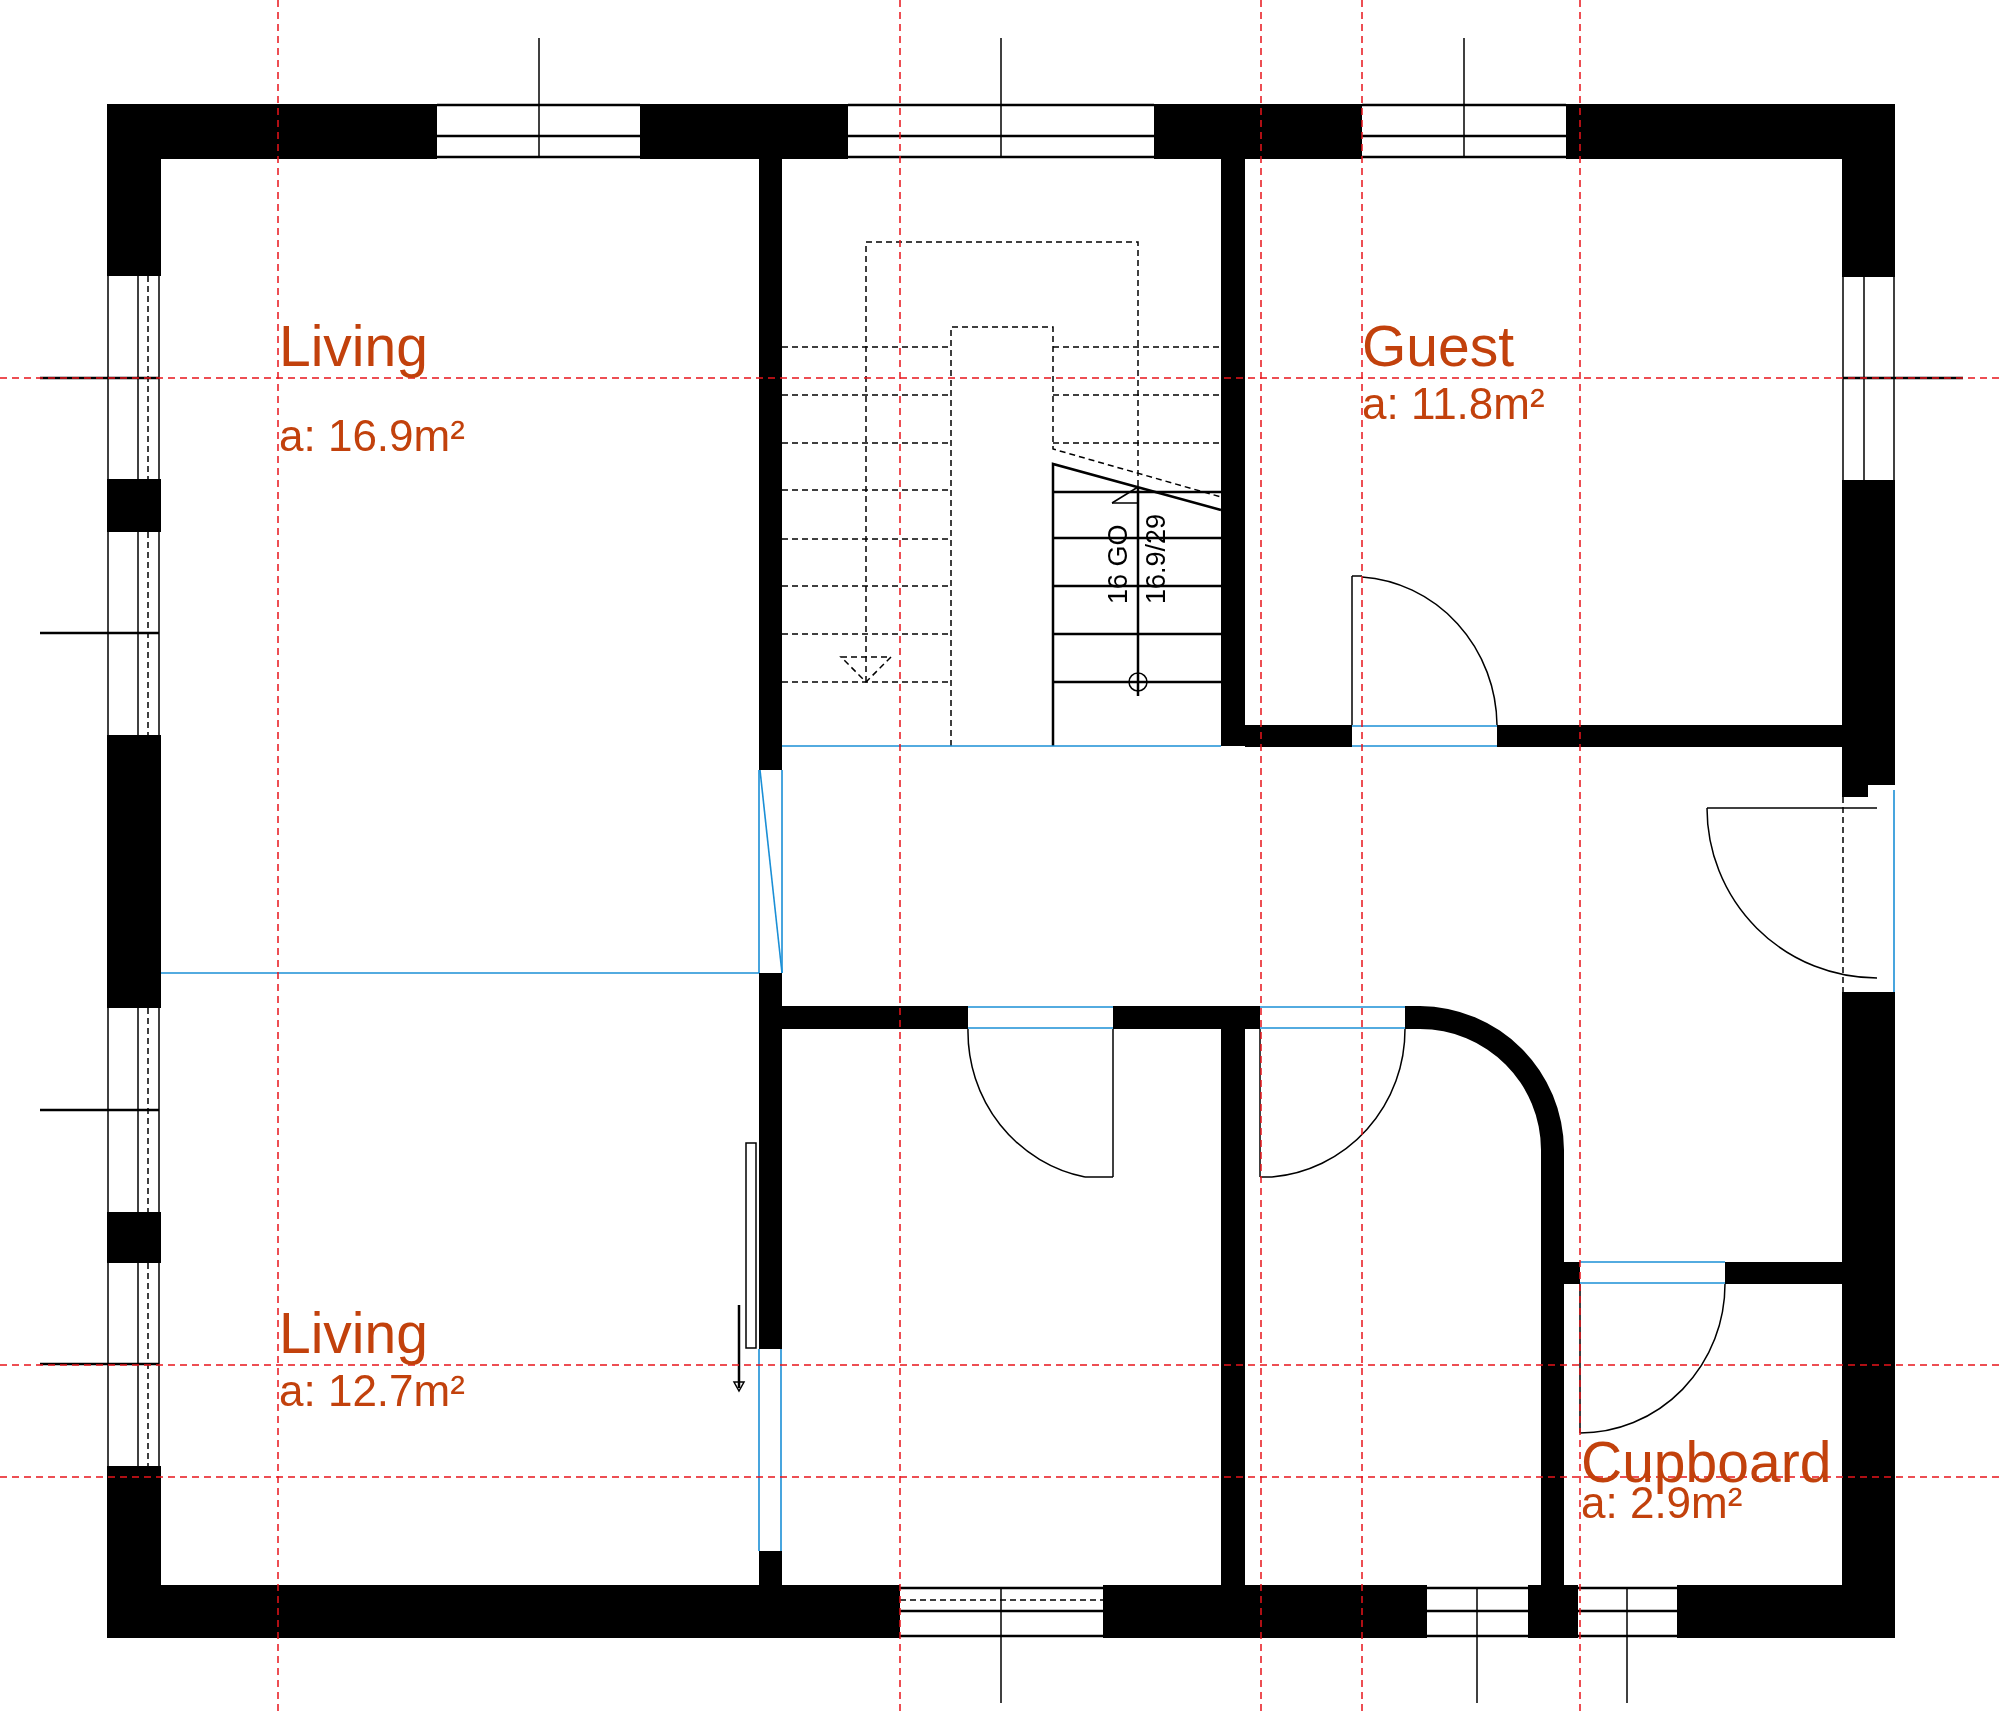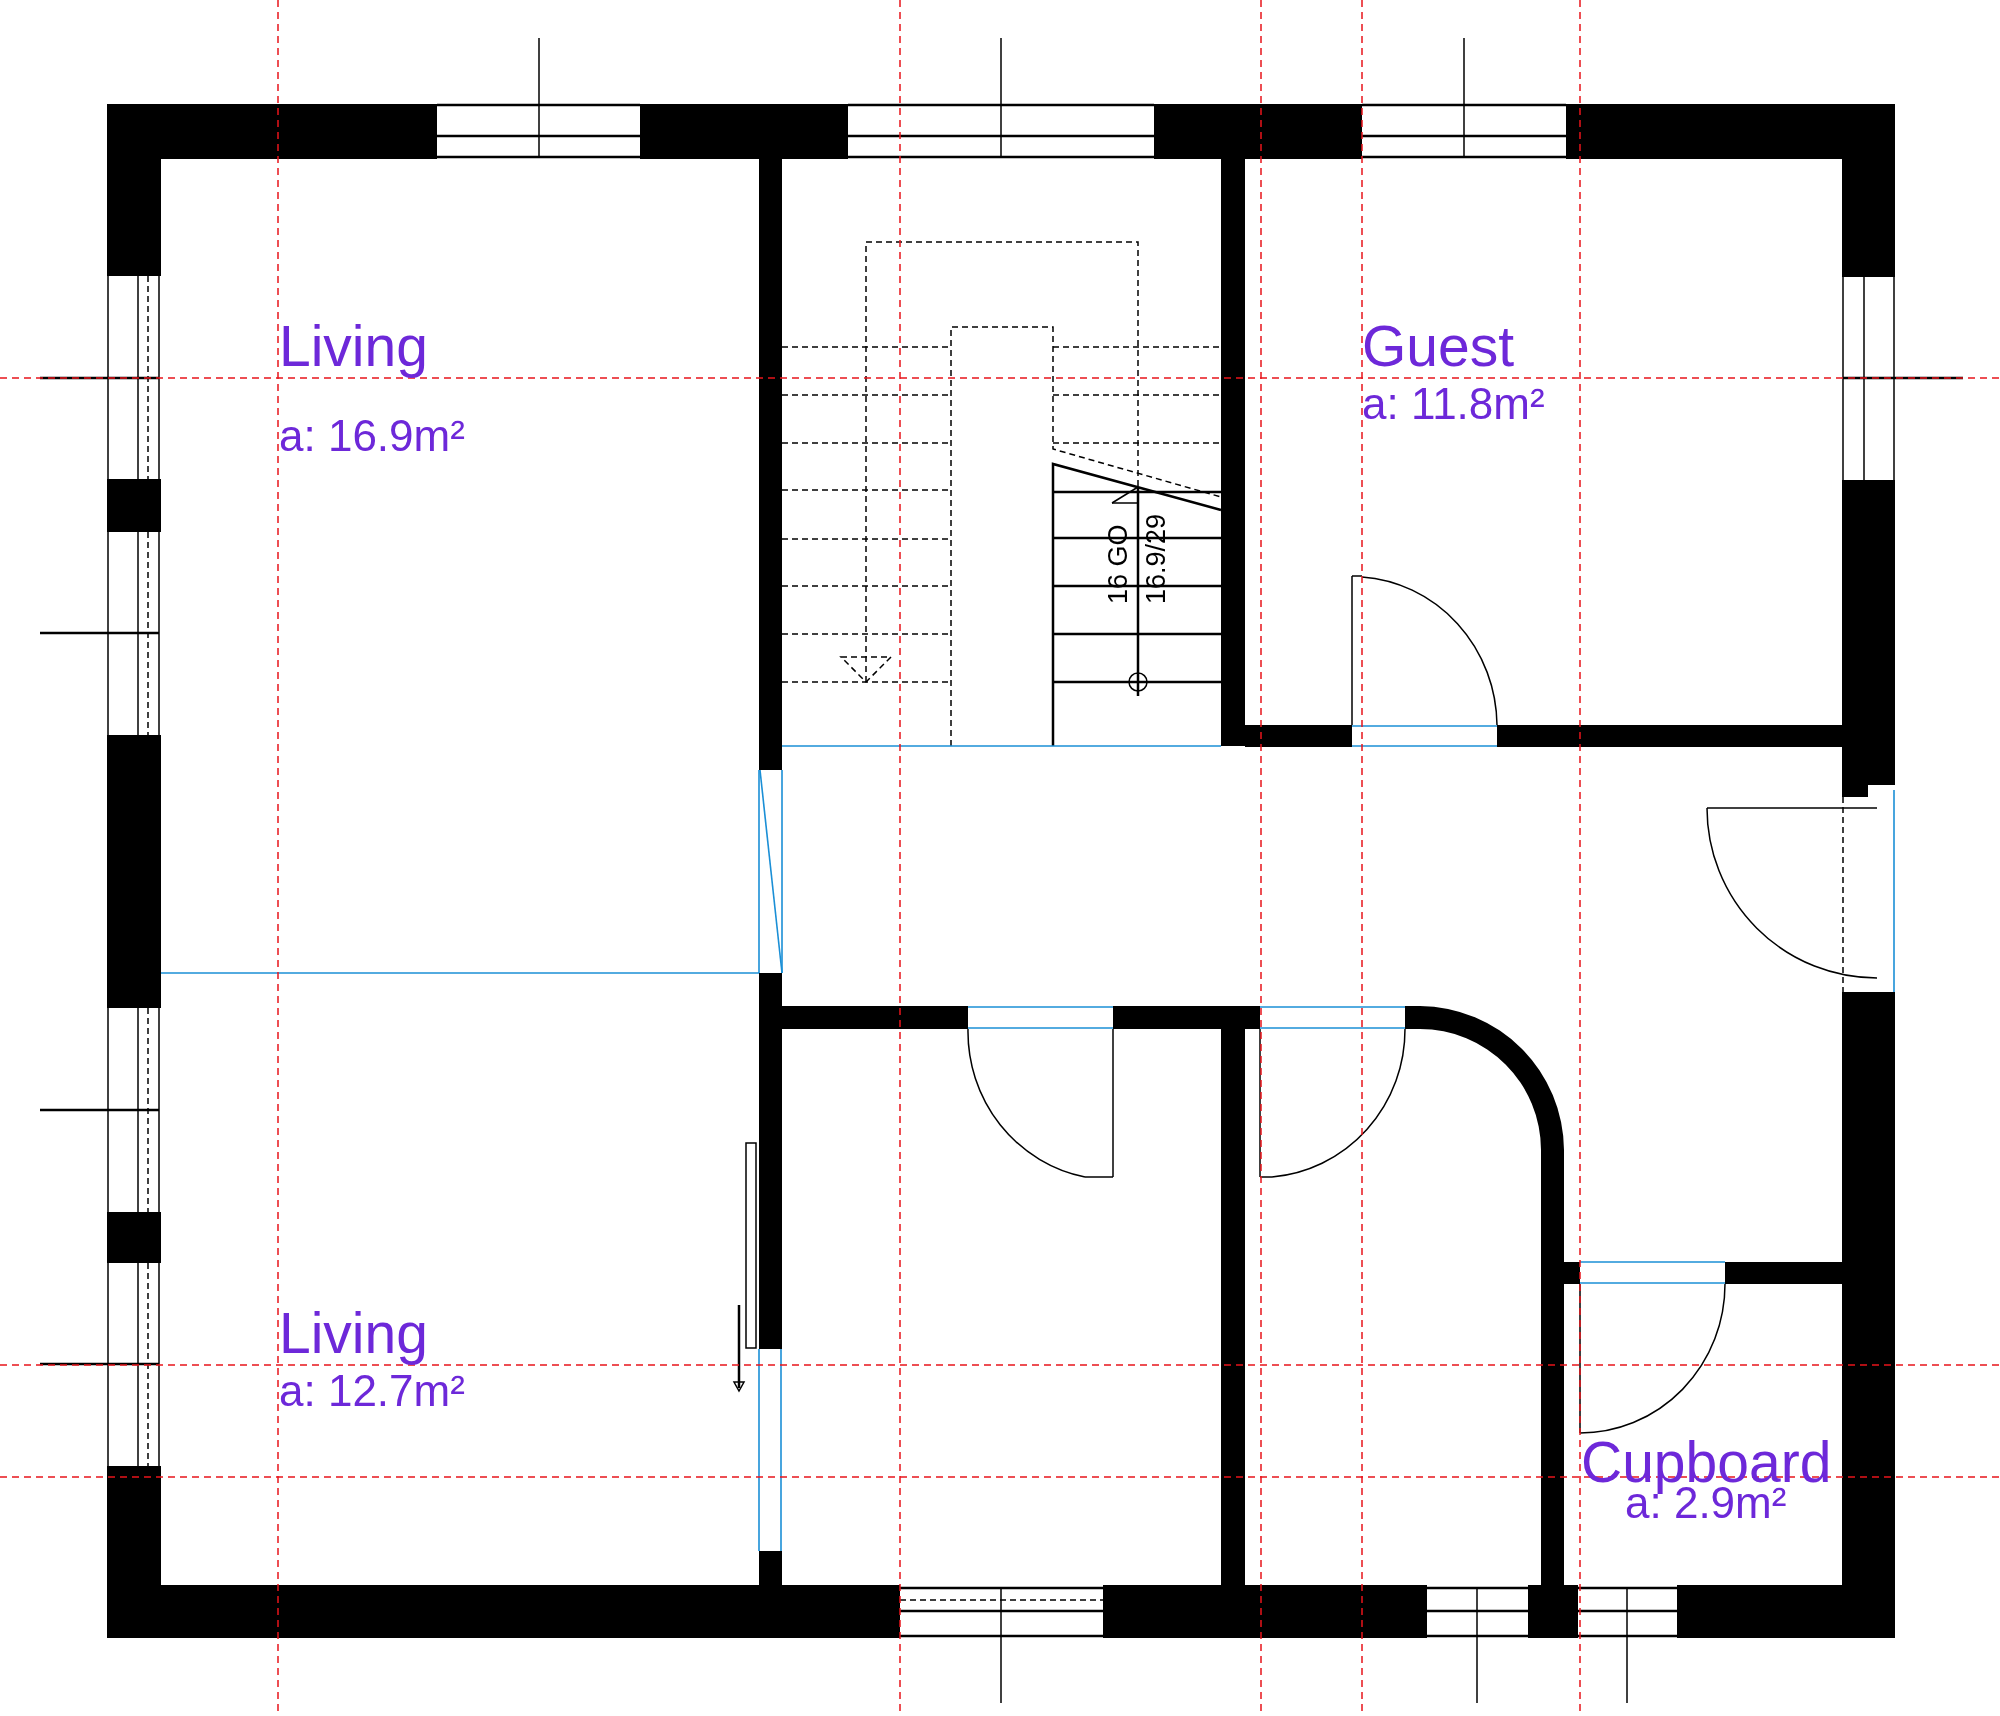--- a/index.html
+++ b/index.html
@@ -5,21 +5,21 @@
   html, body { margin: 0; padding: 0; background: #ffffff; }
   body { width: 2000px; height: 1716px; overflow: hidden; position: relative; font-family: "Liberation Sans", sans-serif; }
   #plan { position: absolute; left: 0; top: 0; width: 2000px; height: 1716px; }
   .wall { fill: #000000; }
   .thin { stroke: #000000; stroke-width: 1.5; fill: none; }
   .med { stroke: #000000; stroke-width: 2.5; fill: none; }
   .dash { stroke: #000000; stroke-width: 1.5; fill: none; stroke-dasharray: 6 4; }
   .grid { stroke: #e8141b; stroke-width: 1.5; fill: none; stroke-dasharray: 7 5; }
   .blue { stroke: #1a8fd6; stroke-width: 1.6; fill: none; }
   .winfill { fill: #ffffff; }
-  .label { position: absolute; color: #6d28d9; white-space: nowrap; font-family: "Liberation Sans", sans-serif; line-height: 1; }
+  .label { position: absolute; color: #c2410c; white-space: nowrap; font-family: "Liberation Sans", sans-serif; line-height: 1; }
   .room-name { font-size: 57px; }
   .room-area { font-size: 44px; }
   .stair-text { position: absolute; font-size: 27px; white-space: nowrap; transform-origin: 0 0; transform: rotate(-90deg); color: #000; font-family: "Liberation Sans", sans-serif; line-height: 1; }
 </style>
 </head>
 <body>
 
 <svg id="plan" viewBox="0 0 2000 1716" xmlns="http://www.w3.org/2000/svg">
 
   <g>
@@ -252,16 +252,16 @@
 <div class="label room-name" style="left:279px; top:318px;">Living</div>
 <div class="label room-area" style="left:279px; top:382px;margin-top:32px;">a: 16.9m²</div>
 
 <div class="label room-name" style="left:1362px; top:318px;">Guest</div>
 <div class="label room-area" style="left:1362px; top:382px;">a: 11.8m²</div>
 
 <div class="label room-name" style="left:279px; top:1305px;">Living</div>
 <div class="label room-area" style="left:279px; top:1369px;">a: 12.7m²</div>
 
 <div class="label room-name" style="left:1581px; top:1418px;margin-top:16px;">Cupboard</div>
-<div class="label room-area" style="left:1581px; top:1481px;margin-left:44px;">a: 2.9m²</div>
+<div class="label room-area" style="left:1581px; top:1481px;">a: 2.9m²</div>
 
 <div class="stair-text" style="left:1105px; top:604px;">16 GO</div>
 <div class="stair-text" style="left:1143px; top:604px;">16.9/29</div>
 
 </body></html>

